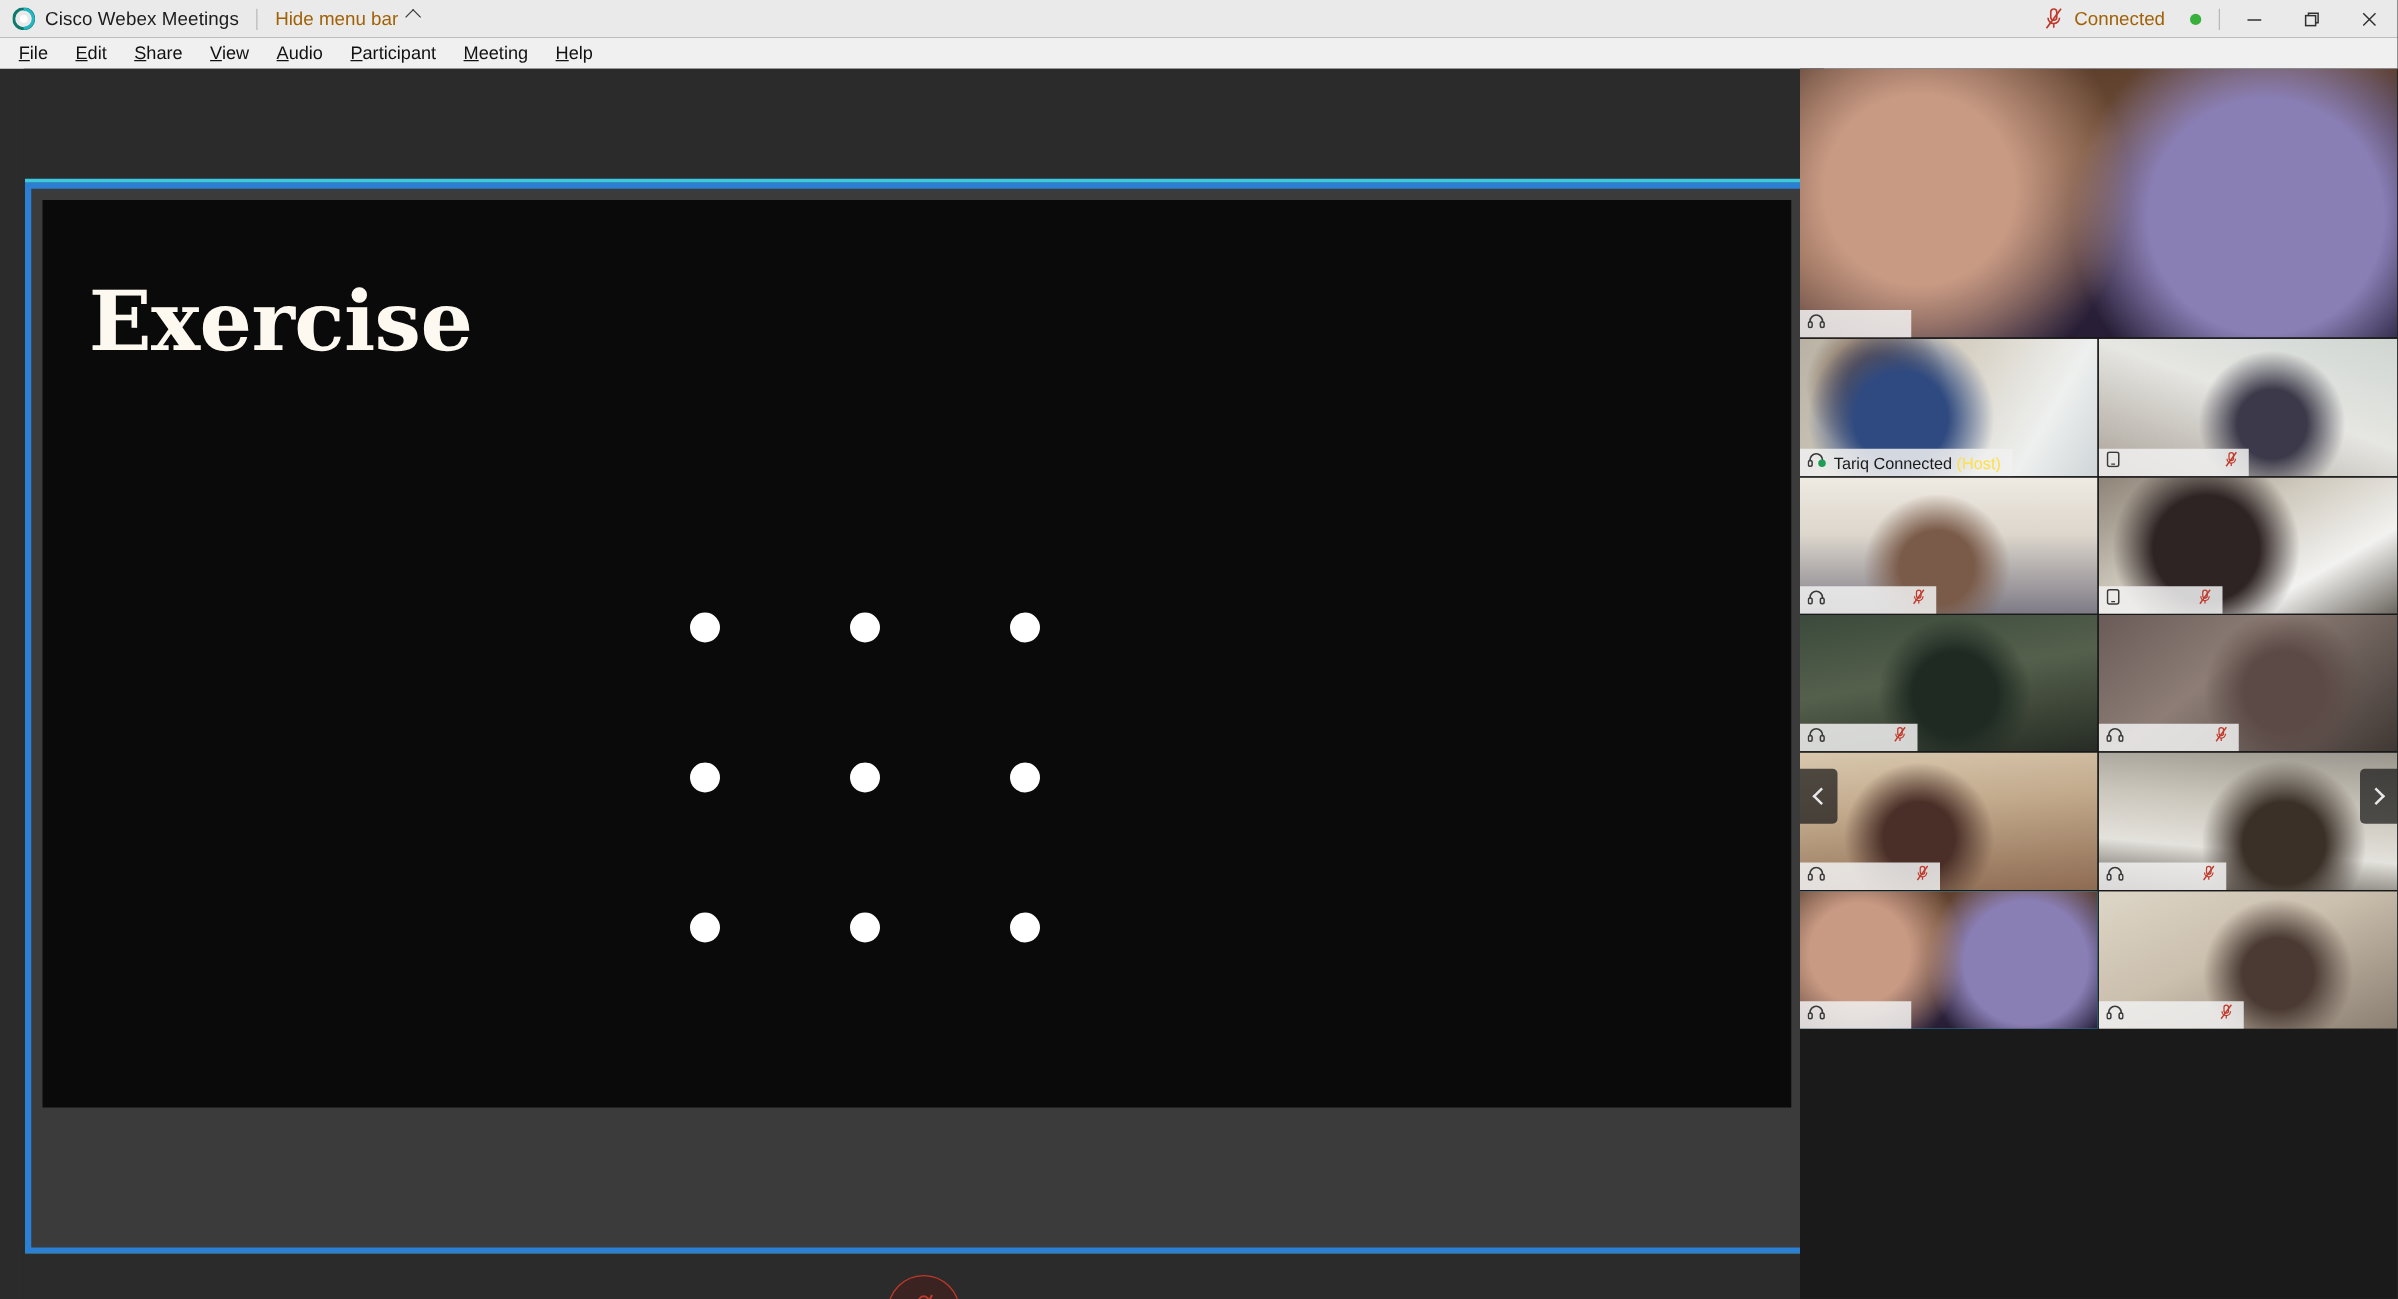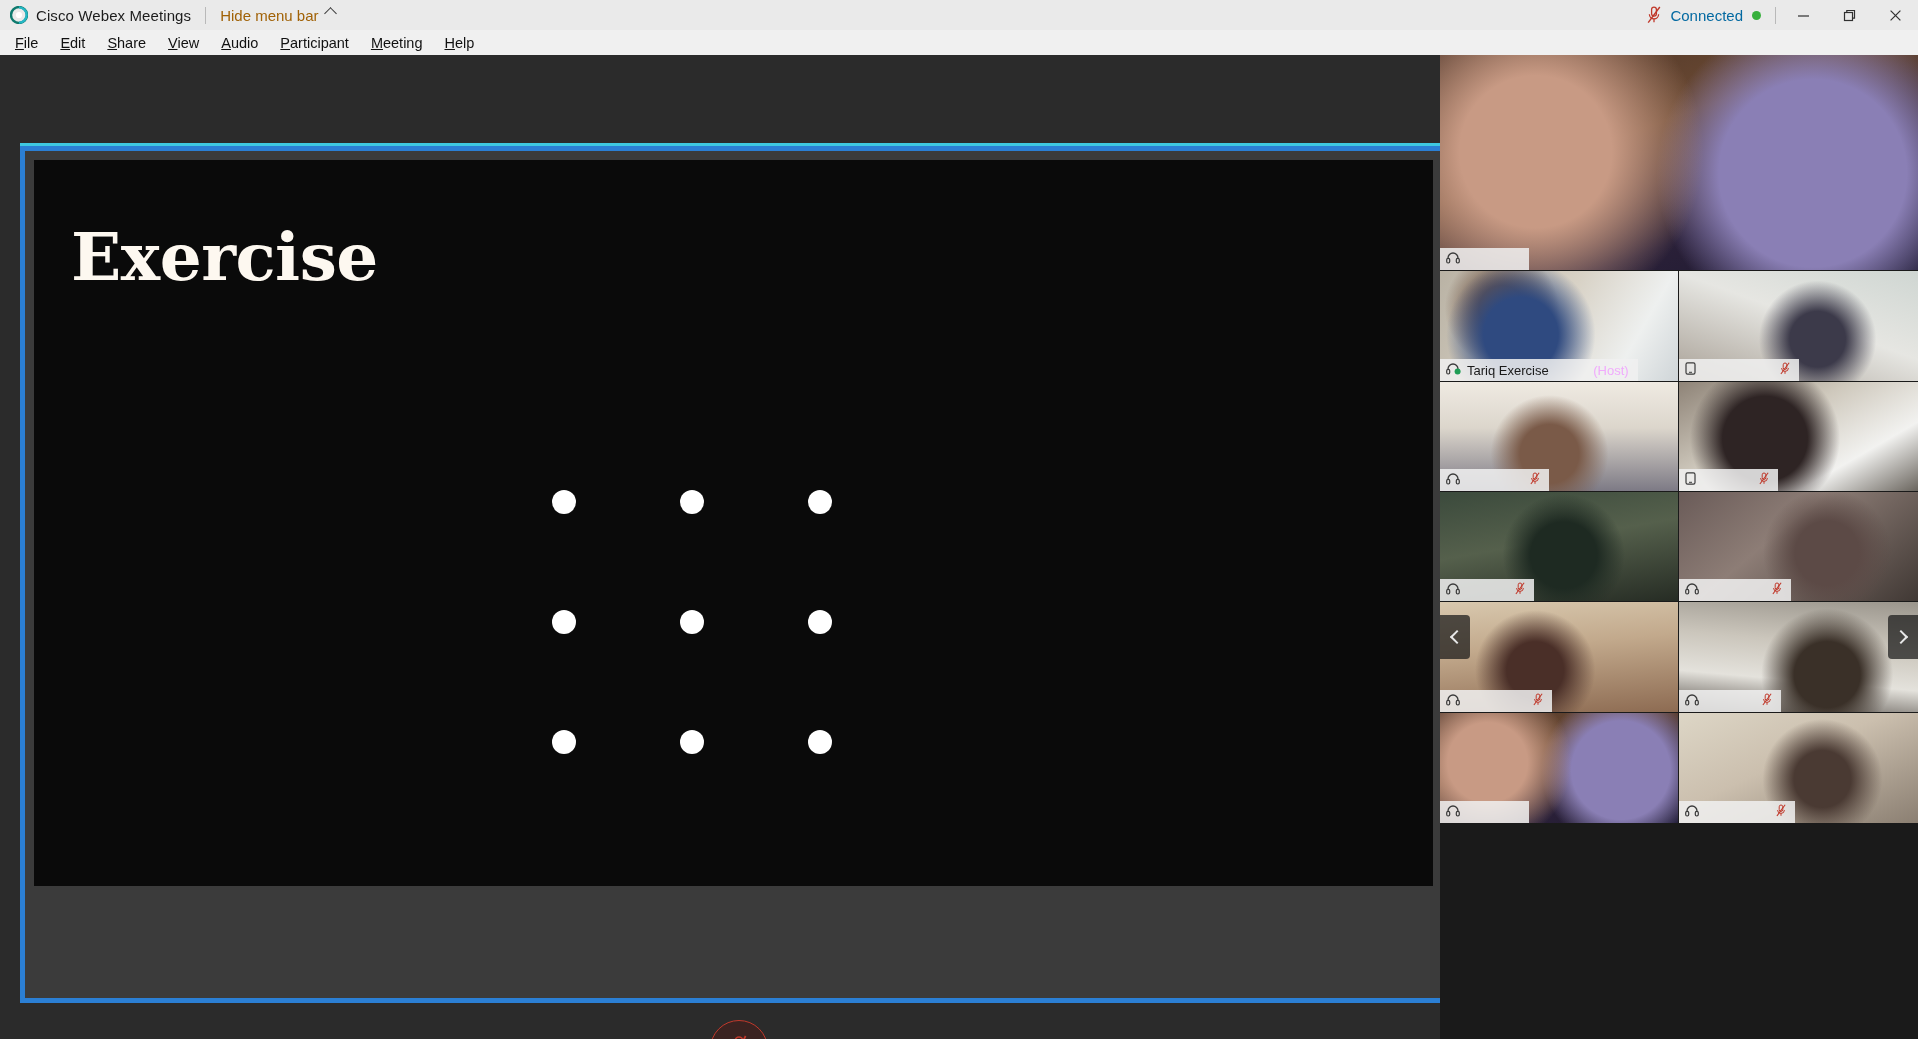--- a/index.html
+++ b/index.html
@@ -33,21 +33,21 @@
   }
   .chev-up {
     display: inline-block; width: 9px; height: 9px;
     border-left: 1.6px solid #3a3a3a; border-top: 1.6px solid #3a3a3a;
     transform: rotate(45deg); margin-bottom: 3px;
   }
   .tb-right {
     margin-left: auto; display: flex; align-items: center; height: 30px;
   }
   .tb-mic-muted { margin-right: 9px; display:flex; align-items:center; }
-  .tb-connected { font-size: 15px; color: #0369a1; margin-right: 9px; }
+  .tb-connected { font-size: 15px; color: #a16207; margin-right: 20px; }
   .tb-dot {
     width: 9px; height: 9px; border-radius: 50%;
     background: #37b03c; margin-right: 14px;
   }
   .tb-vsep { width:1px; height: 17px; background:#b9b9b9; margin-right: 4px; }
   .win-btn {
     width: 46px; height: 30px; display: flex; align-items: center;
     justify-content: center; cursor: pointer;
   }
 
@@ -152,21 +152,21 @@
   }
   .namebar .nm {
     font-size: 13px; color: #1a1a1a; white-space: nowrap;
     overflow: hidden; text-overflow: ellipsis;
   }
   .namebar .nm.redacted {
     color: transparent;
     text-shadow: 0 0 6px rgba(60,60,60,.95);
     filter: blur(0.4px);
   }
-  .namebar .nm .host { color: #f0abfc; margin-left: 41px; }
+  .namebar .nm .host { color: #fde047; }
 
   .scroll-arrow {
     position: absolute; width: 30px; height: 44px;
     background: rgba(25,25,25,.72);
     display: flex; align-items: center; justify-content: center;
     cursor: pointer; z-index: 9;
   }
   .scroll-arrow.left { left: 0; top: 560px; border-radius: 0 4px 4px 0; }
   .scroll-arrow.right { right: 0; top: 560px; border-radius: 4px 0 0 4px; }
   .chev { width: 10px; height: 10px; border-right: 2px solid #e8e8e8;
@@ -325,21 +325,21 @@
   <div class="tile" style="left:0; top:216px; width:238px; height:110px;">
     <div class="vid v-b"></div>
     <div class="namebar">
       <span>
         <svg width="15" height="12" viewBox="0 0 15 12">
           <path d="M2 7V6a5 5 0 0 1 10 0v1" fill="none" stroke="#3a3a3a" stroke-width="1.3"></path>
           <rect x="0.7" y="6.4" width="3" height="4.6" rx="1.4" fill="none" stroke="#3a3a3a" stroke-width="1.2"></rect>
           <circle cx="11.6" cy="8.6" r="3" fill="#1f9d55"></circle>
         </svg>
       </span>
-      <span class="nm"><span>Tariq Exercise</span> <span class="host">(Host)</span></span>
+      <span class="nm"><span>Tariq Connected</span> <span class="host">(Host)</span></span>
     </div>
   </div>
 
   <div class="tile" style="left:239px; top:216px; width:239px; height:110px;">
     <div class="vid v-c"></div>
     <div class="namebar">
       <span>
         <svg width="11" height="13" viewBox="0 0 11 13">
           <rect x="1" y="0.8" width="9" height="11.4" rx="1.6" fill="none" stroke="#3a3a3a" stroke-width="1.2"></rect>
           <line x1="4" y1="10.3" x2="7" y2="10.3" stroke="#3a3a3a" stroke-width="1"></line>

